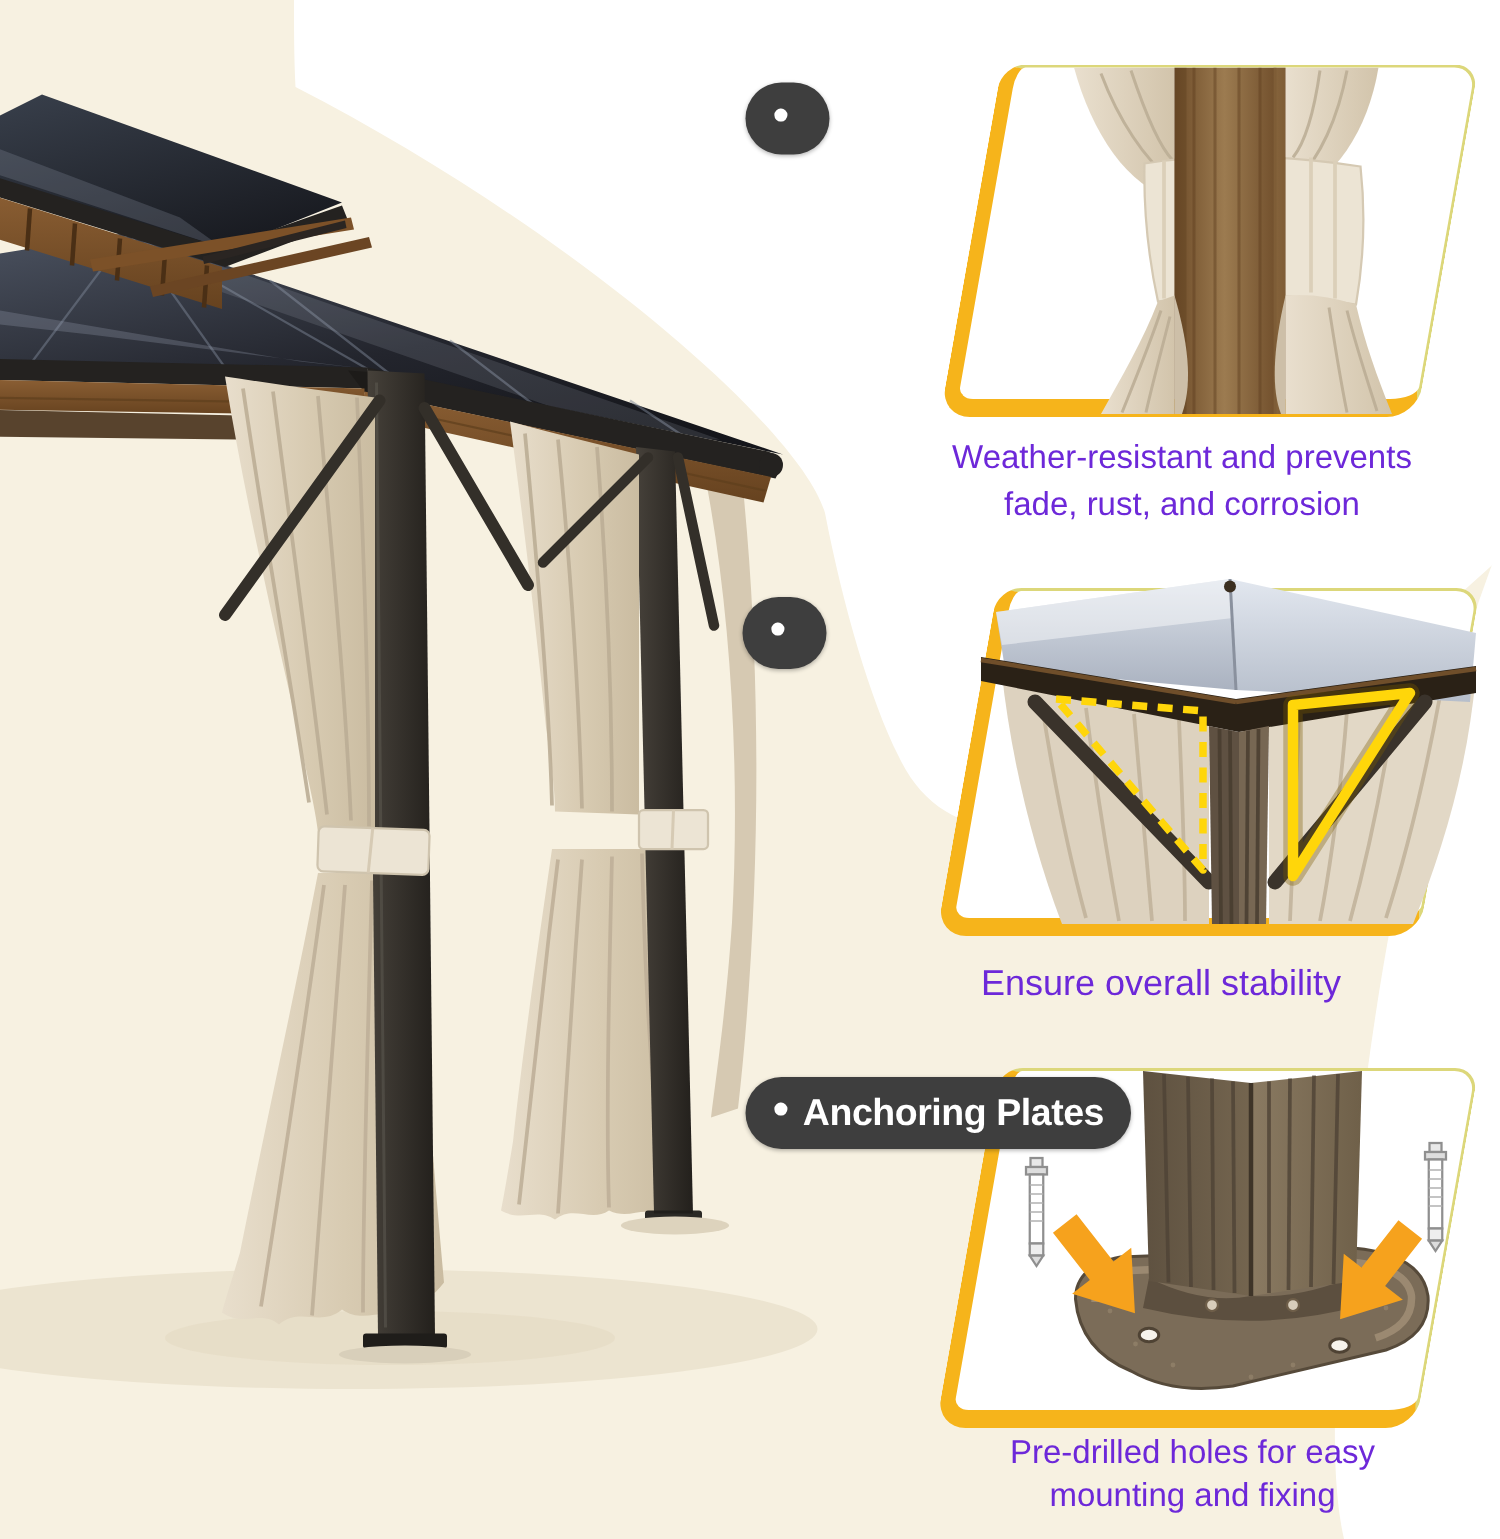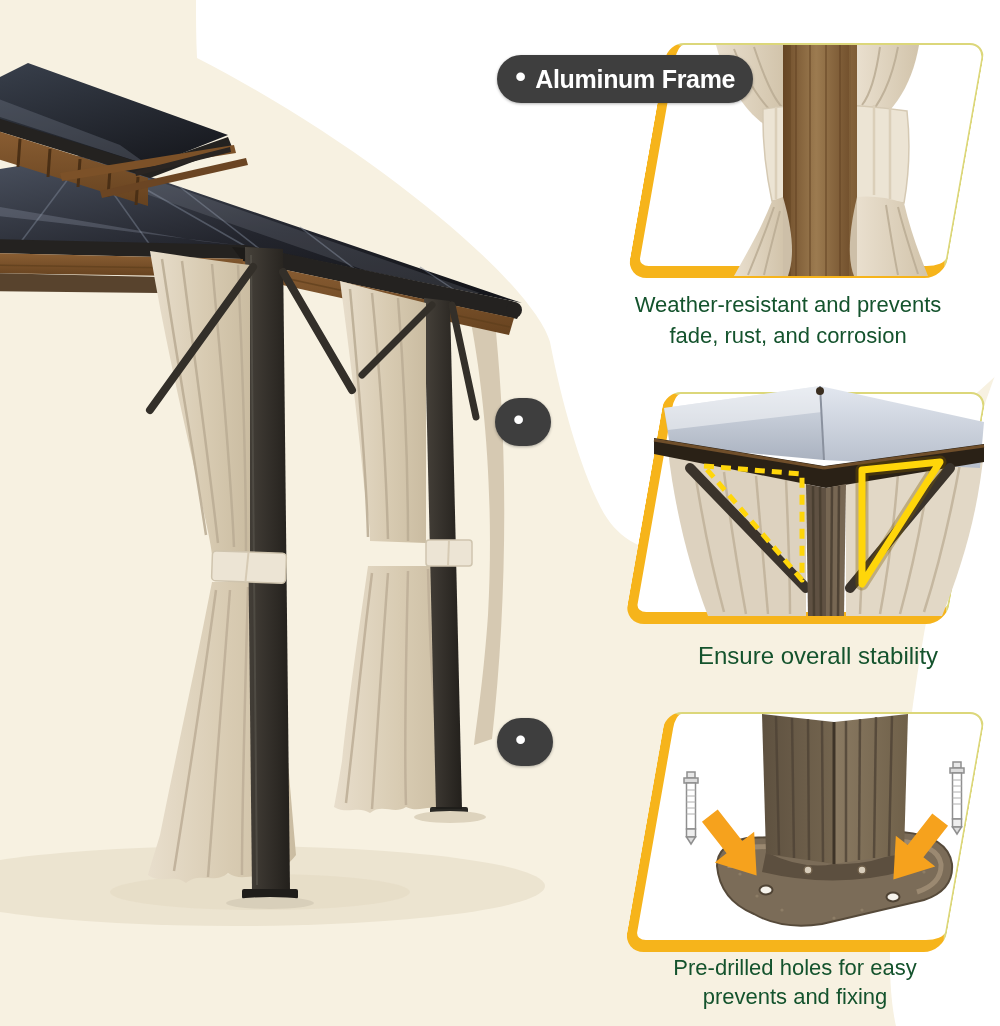--- a/index.html
+++ b/index.html
@@ -30,24 +30,24 @@
     position:absolute;display:flex;align-items:center;height:48px;
     padding:0 18px;background:#3e3e3e;border-radius:26px;color:#ffffff;
     z-index:4;box-shadow:0 1px 3px rgba(0,0,0,.3);
   }
   .pill .dot{font-size:32px;line-height:1;margin-right:9px;transform:translateY(-3px);}
   .pill .pill-text{font-weight:bold;font-size:25px;letter-spacing:-.3px;white-space:nowrap;}
   .pill1{left:497px;top:55px;}
   .pill2{left:495px;top:398px;}
   .pill3{left:497px;top:718px;}
   .caption{
-    position:absolute;z-index:4;text-align:center;color:#14532d;
+    position:absolute;z-index:4;text-align:center;color:#6d28d9;
   }
   .cap1{left:603px;top:289px;width:370px;font-size:22px;line-height:31px;}
-  .cap2{left:648px;top:641px;width:340px;font-size:24px;line-height:30px;}
+  .cap2{left:604px;top:641px;width:340px;font-size:24px;line-height:30px;}
   .cap3{left:611px;top:953px;width:368px;font-size:22px;line-height:29px;}
 </style>
 </head>
 <body>
 
 <div class="canvas">
 
   <svg class="bg" width="1000" height="1026" viewBox="0 0 1000 1026">
     <rect x="0" y="0" width="1000" height="1026" fill="#f7f1e1"></rect>
     <path fill="#ffffff" d="M196,0 L1000,0 L1000,372 C950,418 902,456 848,494 C800,530 742,550 676,552 C640,553 614,536 599,504 C580,466 562,404 550,342 C534,286 380,152 197,58 C196,38 196,18 196,0 Z"></path>
@@ -252,21 +252,20 @@
         <g stroke="#bcae96" stroke-width="2" fill="none" opacity="0.9">
           <path d="M98,162 C90,186 80,210 72,230"></path>
           <path d="M104,166 C98,190 92,212 88,230"></path>
           <path d="M222,162 C228,186 236,210 242,229"></path>
           <path d="M210,160 C214,186 218,210 222,230"></path>
         </g>
       </g>
     </svg>
     <div class="pill pill1">
       <span class="dot">•</span>
-      <span class="pill-text">Aluminum Frame</span>
     </div>
     <div class="caption cap1">
       <div>Weather-resistant and prevents</div>
       <div>fade, rust, and corrosion</div>
     </div>
   </section>
 
   <section>
     <div class="frame f2"></div>
     <svg class="photo p2" width="345" height="242" viewBox="0 0 345 242">
@@ -415,20 +414,21 @@
         </g>
         <rect x="2.5" y="57" width="9" height="8" fill="#eeeeee"></rect>
         <path d="M2.5,65 L11.5,65 L7,72 Z" fill="#dddddd"></path>
       </g>
 
       <path fill="#f6a21d" transform="translate(70,130) rotate(-38)" d="M-10,-36 L10,-36 L10,4 L25,4 L0,40 L-25,4 L-10,4 Z"></path>
       <path fill="#f6a21d" transform="translate(256,134) rotate(38)" d="M-10,-36 L10,-36 L10,4 L25,4 L0,40 L-25,4 L-10,4 Z"></path>
     </svg>
     <div class="pill pill3">
       <span class="dot">•</span>
+      <span class="pill-text">Anchoring Plates</span>
     </div>
     <div class="caption cap3">
       <div>Pre-drilled holes for easy</div>
-      <div>prevents and fixing</div>
+      <div>mounting and fixing</div>
     </div>
   </section>
 
 </div>
 
 </body></html>

